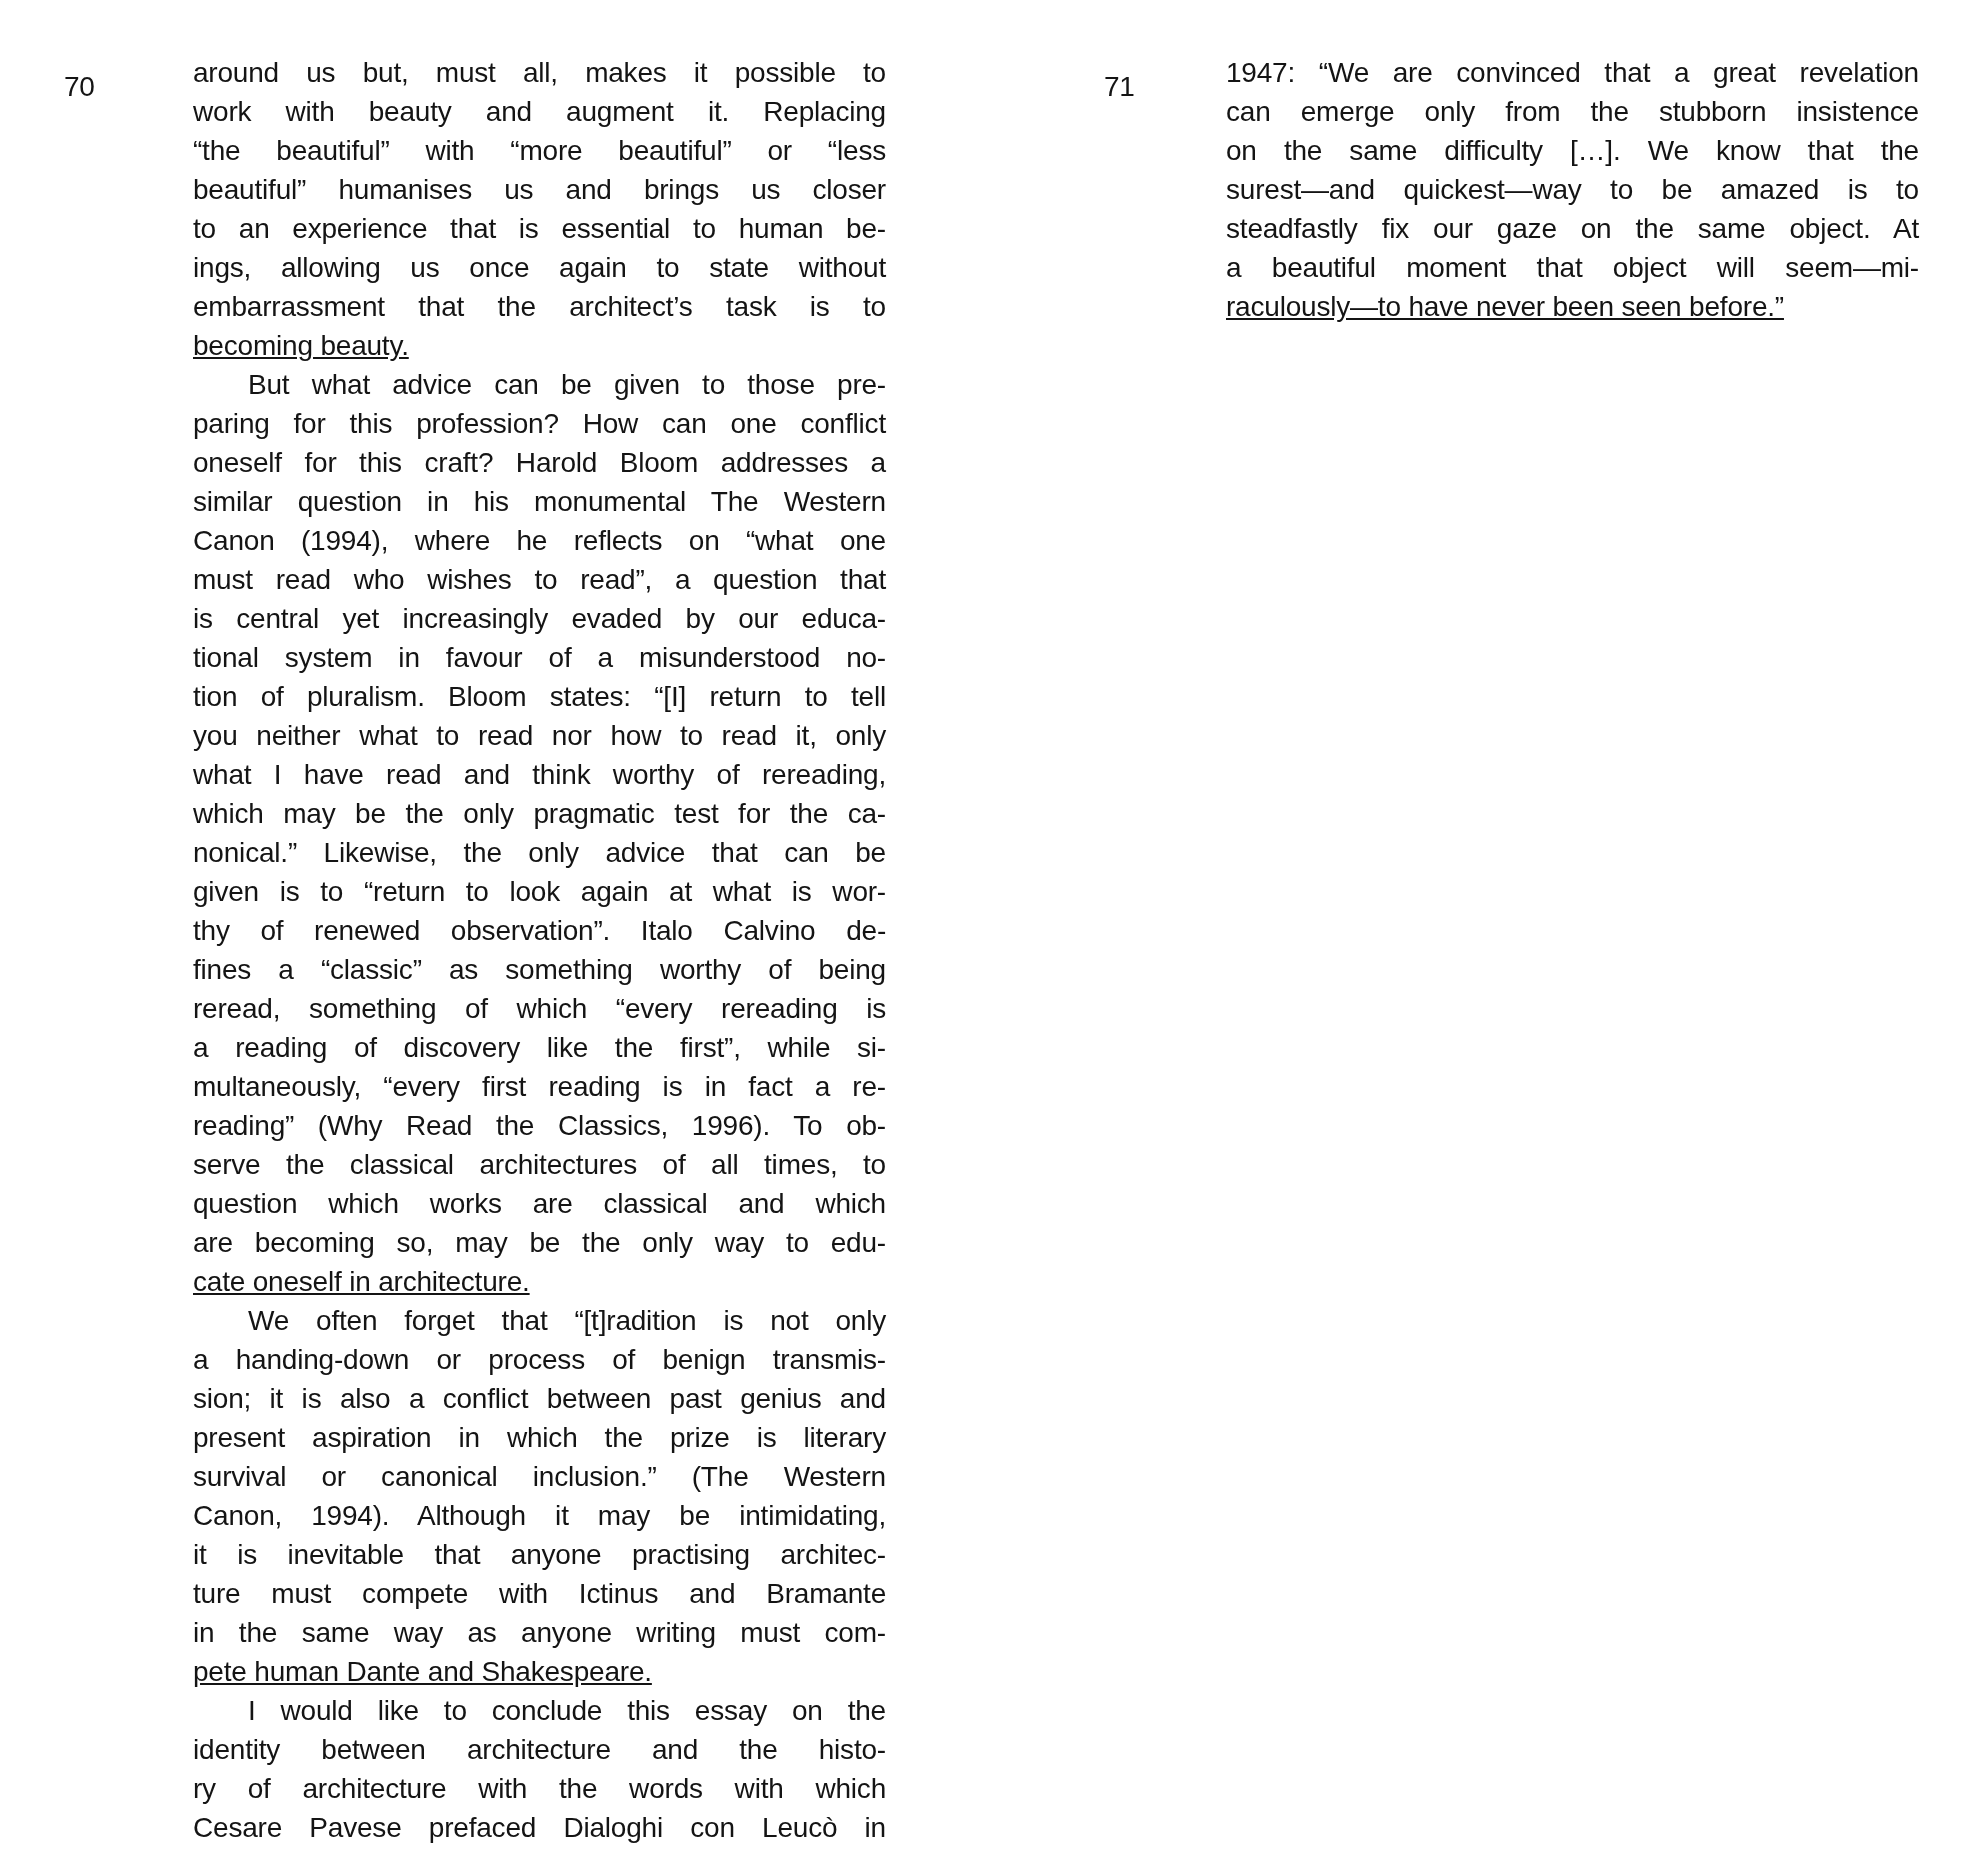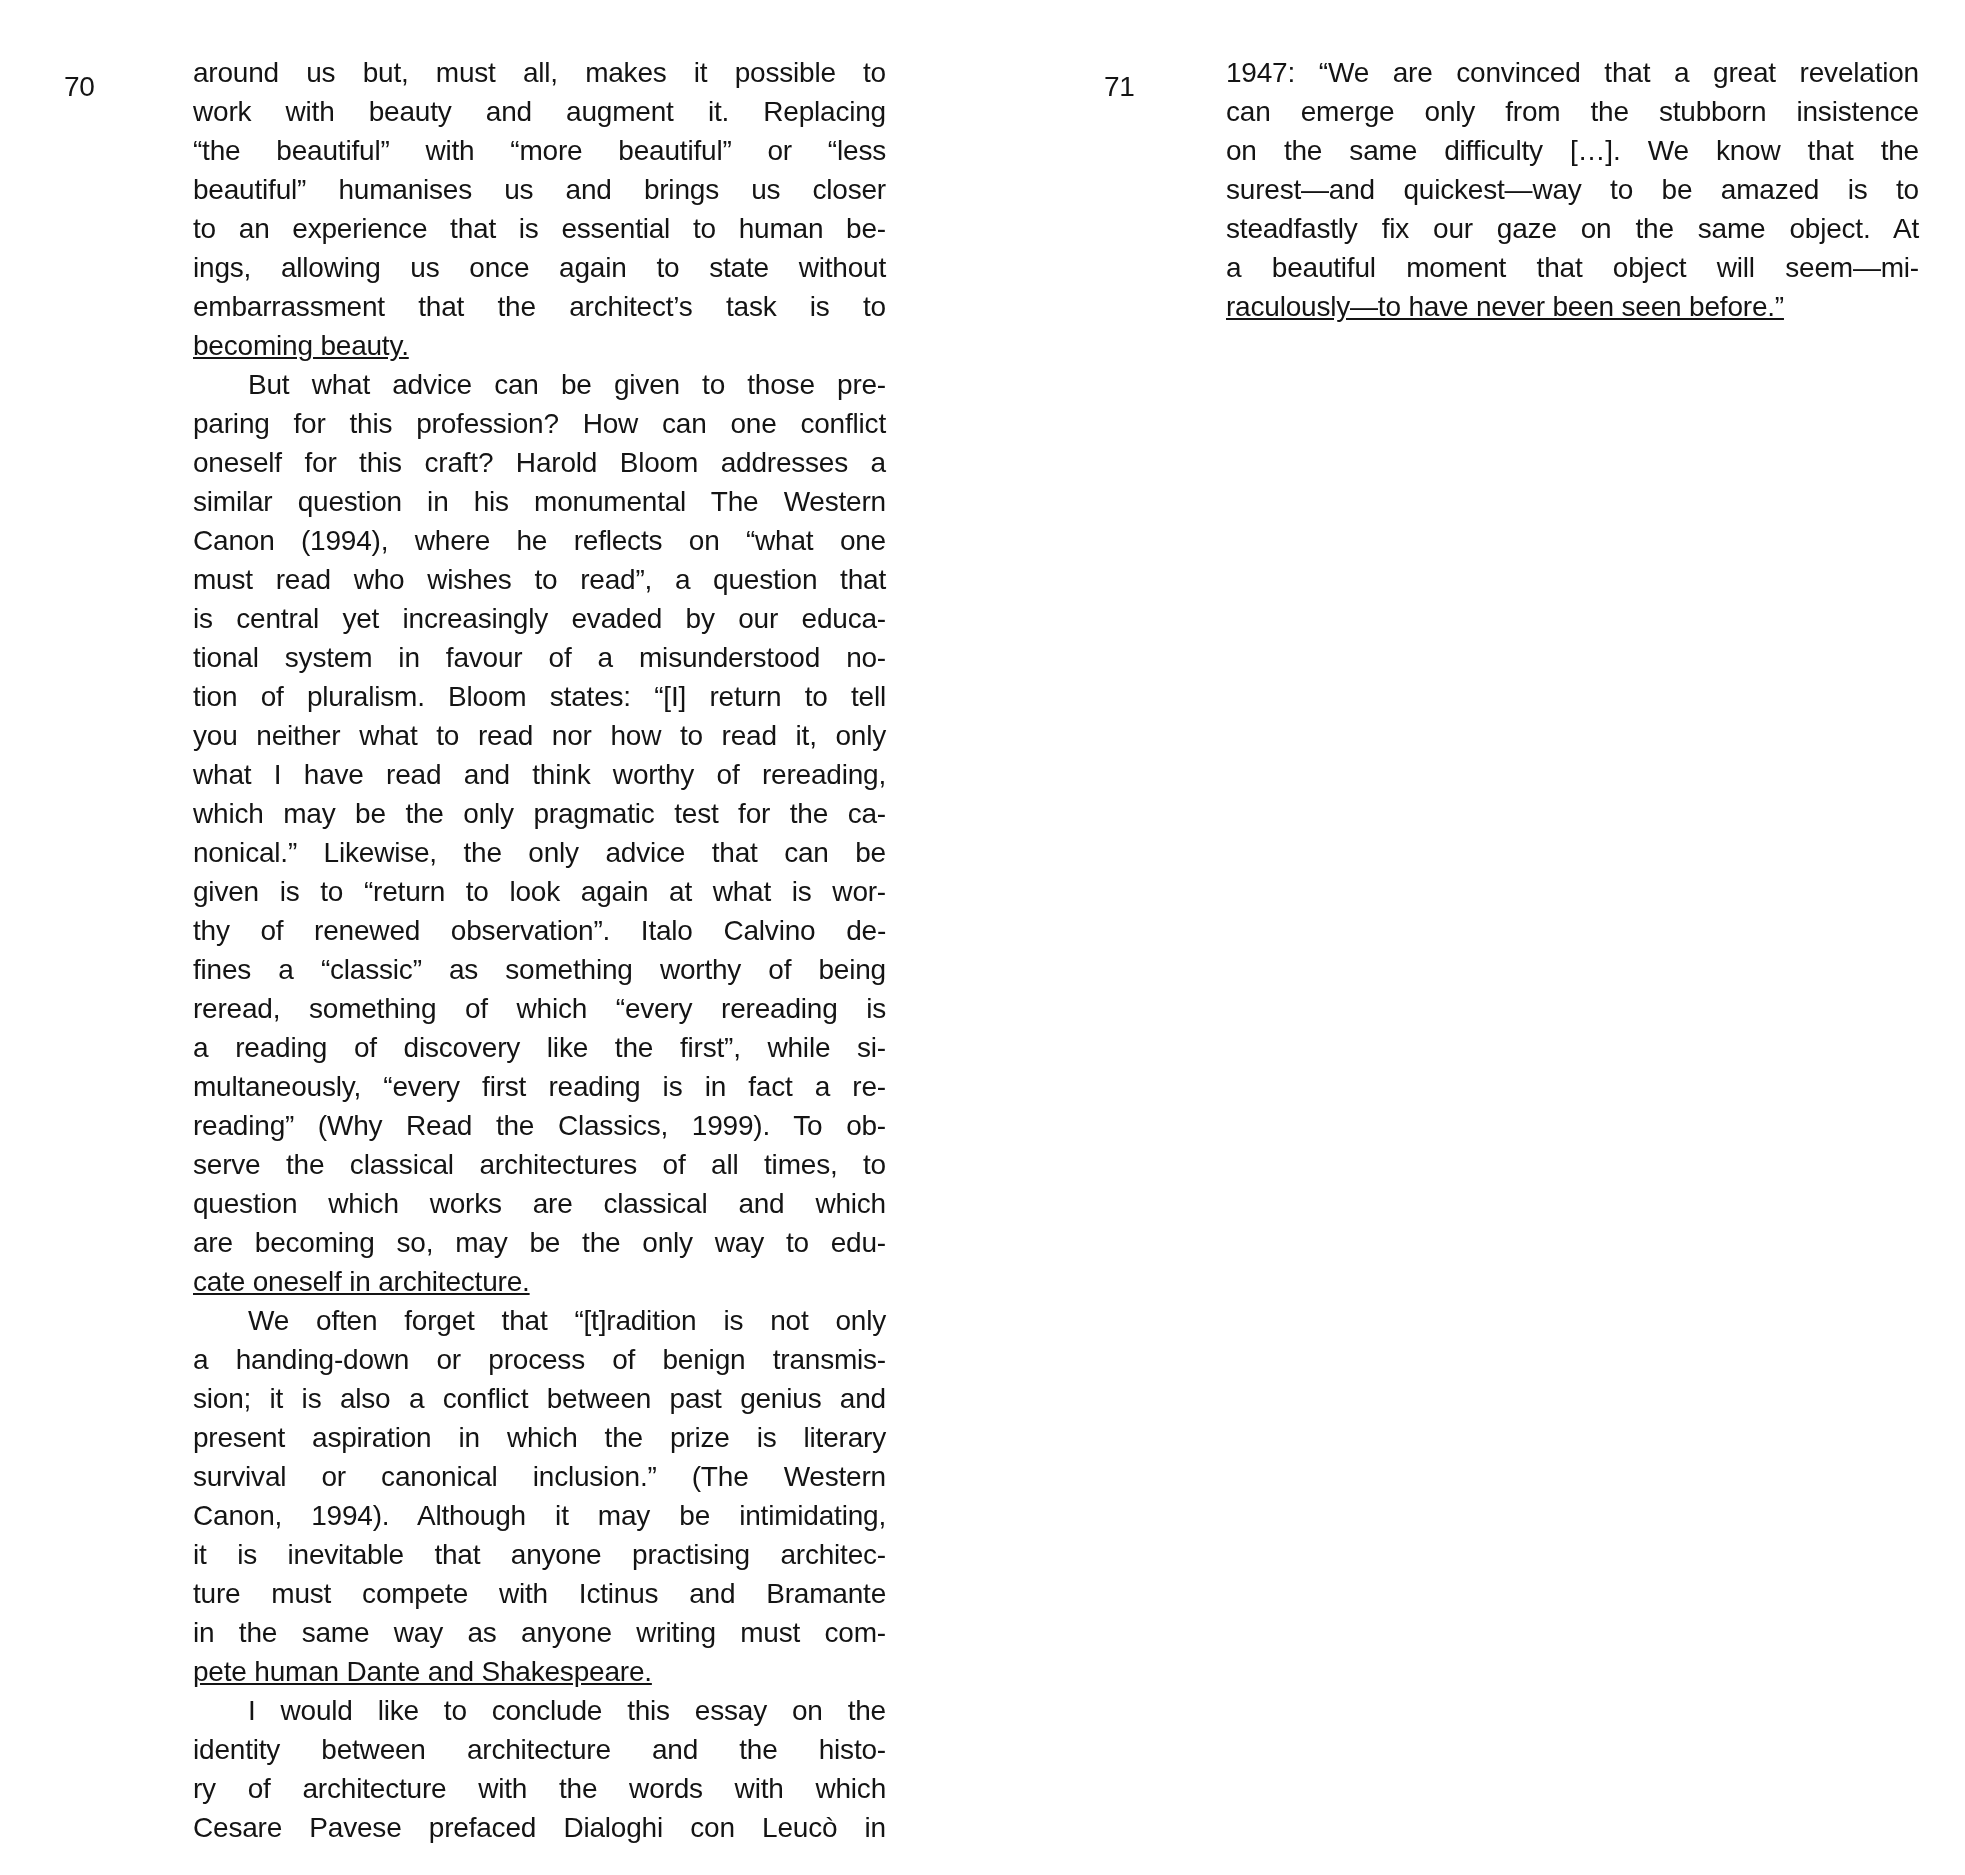--- a/index.html
+++ b/index.html
@@ -69,21 +69,21 @@
       <div class="line"><span class="run">you neither what to read nor how to read it, only</span></div>
       <div class="line"><span class="run">what I have read and think worthy of rereading,</span></div>
       <div class="line"><span class="run">which may be the only pragmatic test for the ca-</span></div>
       <div class="line"><span class="run">nonical.” Likewise, the only advice that can be</span></div>
       <div class="line"><span class="run">given is to “return to look again at what is wor-</span></div>
       <div class="line"><span class="run">thy of renewed observation”. Italo Calvino de-</span></div>
       <div class="line"><span class="run">fines a “classic” as something worthy of being</span></div>
       <div class="line"><span class="run">reread, something of which “every rereading is</span></div>
       <div class="line"><span class="run">a reading of discovery like the first”, while si-</span></div>
       <div class="line"><span class="run">multaneously, “every first reading is in fact a re-</span></div>
-      <div class="line"><span class="run">reading” (</span><span class="run it">Why Read the Classics</span><span class="run">, 1999). To ob-</span></div>
+      <div class="line"><span class="run">reading” (</span><span class="run it">Why Read the Classics</span><span class="run">, 1996). To ob-</span></div>
       <div class="line"><span class="run">serve the classical architectures of all times, to</span></div>
       <div class="line"><span class="run">question which works are classical and which</span></div>
       <div class="line"><span class="run">are becoming so, may be the only way to edu-</span></div>
       <div class="line last"><span class="run">cate oneself in architecture.</span></div>
       <div class="line indent"><span class="run">We often forget that “[t]radition is not only</span></div>
       <div class="line"><span class="run">a handing-down or process of benign transmis-</span></div>
       <div class="line"><span class="run">sion; it is also a conflict between past genius and</span></div>
       <div class="line"><span class="run">present aspiration in which the prize is literary</span></div>
       <div class="line"><span class="run">survival or canonical inclusion.” (</span><span class="run it">The Western</span></div>
       <div class="line"><span class="run it">Canon</span><span class="run">, 1994). Although it may be intimidating,</span></div>

